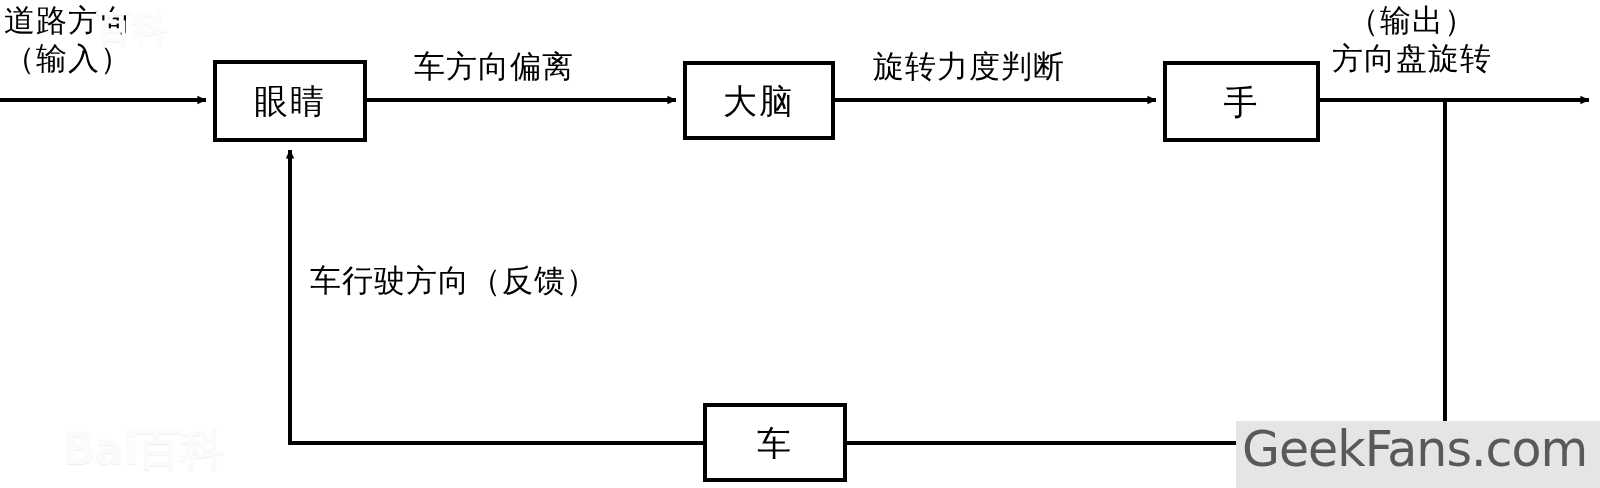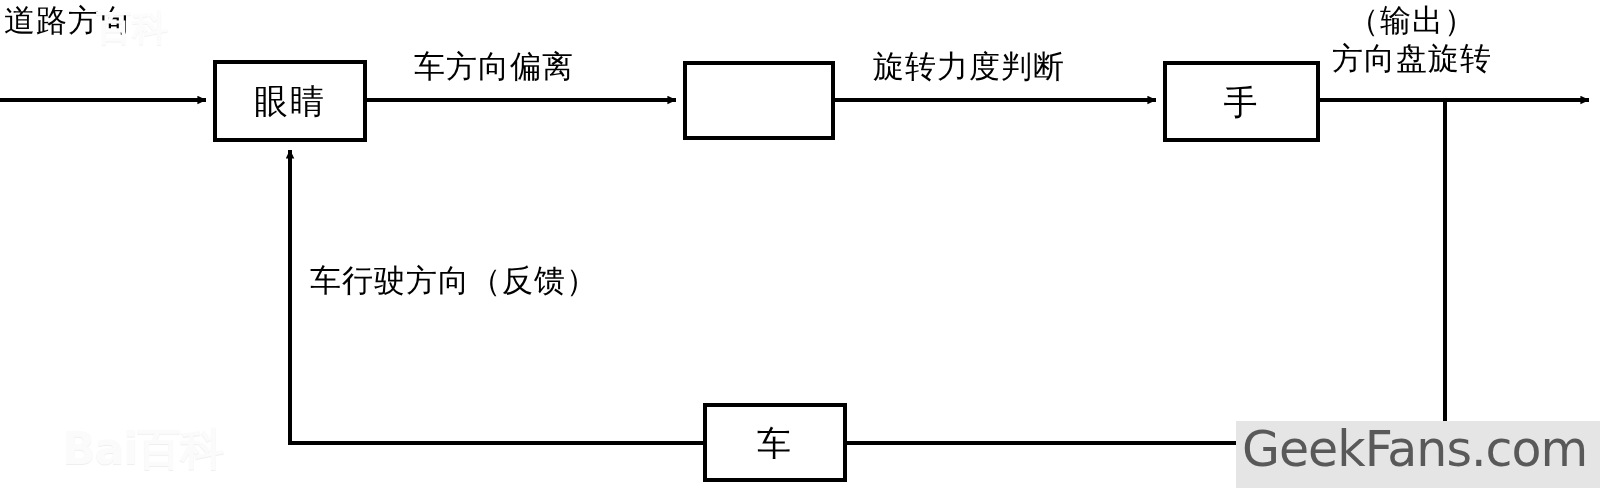--- a/index.html
+++ b/index.html
@@ -131,29 +131,33 @@
     <line x1="1447" y1="443" x2="845" y2="443" stroke="#000000" stroke-width="4"></line>
 
     <line x1="705" y1="443" x2="288" y2="443" stroke="#000000" stroke-width="4"></line>
 
     <line x1="290" y1="445" x2="290" y2="150" stroke="#000000" stroke-width="4" marker-end="url(#arrowhead-up)"></line>
   </svg>
 
   <div class="node-label" style="left:215px; top:62px; width:150px; height:78px;text-align:center;">
     <span>眼睛</span>
   </div>
+  <div class="node-label" style="left:685px; top:63px; width:148px; height:75px;">
+    <span>大脑</span>
+  </div>
   <div class="node-label" style="left:1165px; top:63px; width:153px; height:77px;">
     <span>手</span>
   </div>
   <div class="node-label" style="left:705px; top:405px; width:140px; height:75px;">
     <span>车</span>
   </div>
 
   <div class="edge-label two-line" style="left:4px; top:2px;">
     <div>道路方向</div>
+    <div>（输入）</div>
   </div>
 
   <div class="edge-label" style="left:414px; top:48px;">
     <div>车方向偏离</div>
   </div>
 
   <div class="edge-label" style="left:873px; top:48px;">
     <div>旋转力度判断</div>
   </div>
 

